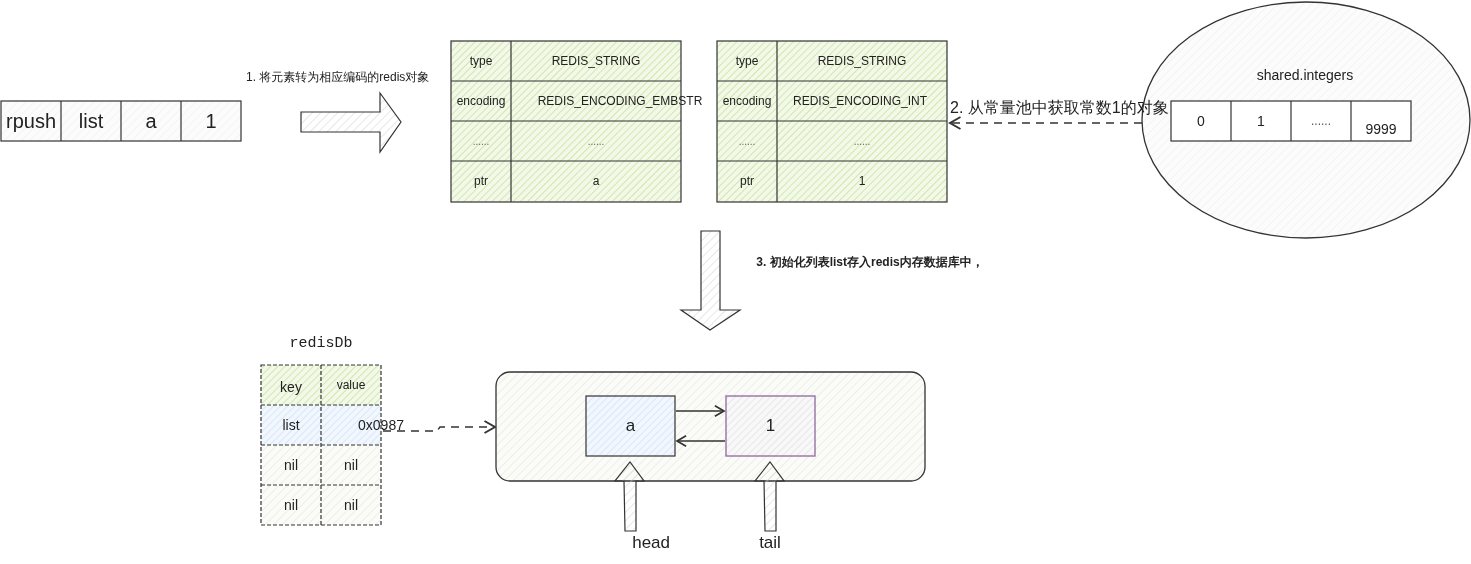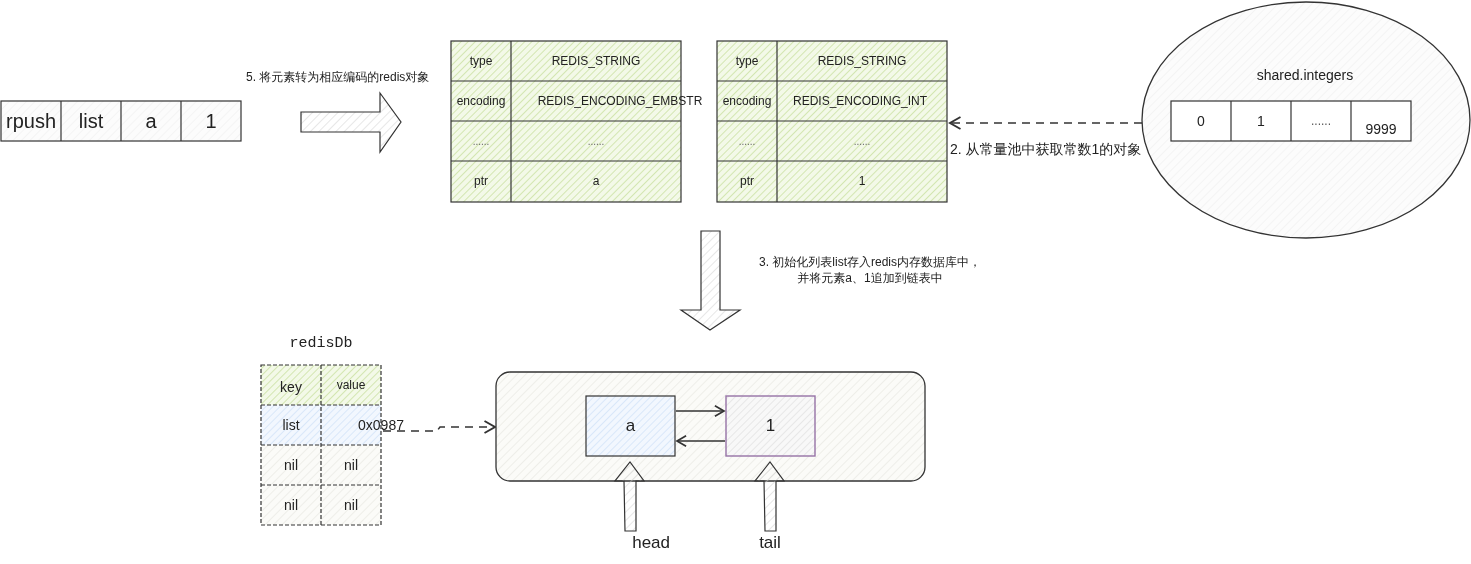--- a/index.html
+++ b/index.html
@@ -104,51 +104,50 @@
   <path d="M625,531 L636,531 L636,481 L644,481 L630,462 L615,481 L624,481 Z" fill="url(#hatch-gray)" stroke="#333" stroke-width="1.2"></path>
 
   <path d="M765,531 L776,531 L776,481 L784,481 L770,462 L755,481 L764,481 Z" fill="url(#hatch-gray)" stroke="#333" stroke-width="1.2"></path>
 </svg>
 
 <div class="cell" style="left:1px;top:101px;width:60px;height:40px;font-size:20px;">rpush</div>
 <div class="cell" style="left:61px;top:101px;width:60px;height:40px;font-size:20px;">list</div>
 <div class="cell" style="left:121px;top:101px;width:60px;height:40px;font-size:20px;">a</div>
 <div class="cell" style="left:181px;top:101px;width:60px;height:40px;font-size:20px;">1</div>
 
-<div class="txt" style="left:246px;top:69px;font-size:12px;">5. 将元素转为相应编码的redis对象</div>
+<div class="txt" style="left:246px;top:69px;font-size:12px;">1. 将元素转为相应编码的redis对象</div>
 
 <div class="cell" style="left:451px;top:41px;width:60px;height:40px;font-size:12px;">type</div>
 <div class="cell" style="left:511px;top:41px;width:170px;height:40px;font-size:12px;">REDIS_STRING</div>
 <div class="cell" style="left:451px;top:81px;width:60px;height:40px;font-size:12px;">encoding</div>
 <div class="cell" style="left:511px;top:81px;width:170px;height:40px;font-size:12px;margin-left:24px;">REDIS_ENCODING_EMBSTR</div>
 <div class="cell" style="left:451px;top:121px;width:60px;height:40px;font-size:10px;color:#666;">......</div>
 <div class="cell" style="left:511px;top:121px;width:170px;height:40px;font-size:10px;color:#666;">......</div>
 <div class="cell" style="left:451px;top:161px;width:60px;height:40px;font-size:12px;">ptr</div>
 <div class="cell" style="left:511px;top:161px;width:170px;height:40px;font-size:12px;">a</div>
 
 <div class="cell" style="left:717px;top:41px;width:60px;height:40px;font-size:12px;">type</div>
 <div class="cell" style="left:777px;top:41px;width:170px;height:40px;font-size:12px;">REDIS_STRING</div>
 <div class="cell" style="left:717px;top:81px;width:60px;height:40px;font-size:12px;">encoding</div>
 <div class="cell" style="left:777px;top:81px;width:166px;height:40px;font-size:12px;">REDIS_ENCODING_INT</div>
 <div class="cell" style="left:717px;top:121px;width:60px;height:40px;font-size:10px;color:#666;">......</div>
 <div class="cell" style="left:777px;top:121px;width:170px;height:40px;font-size:10px;color:#666;">......</div>
 <div class="cell" style="left:717px;top:161px;width:60px;height:40px;font-size:12px;">ptr</div>
 <div class="cell" style="left:777px;top:161px;width:170px;height:40px;font-size:12px;">1</div>
 
-<div class="txt" style="left:950px;top:98px;font-size:14px;margin-top:43px;">2. 从常量池中获取常数1的对象</div>
+<div class="txt" style="left:950px;top:98px;font-size:16px;">2. 从常量池中获取常数1的对象</div>
 
 <div class="txt" style="left:1235px;top:67px;font-size:14px;width:140px;">shared.integers</div>
 <div class="cell" style="left:1171px;top:101px;width:60px;height:40px;font-size:14px;">0</div>
 <div class="cell" style="left:1231px;top:101px;width:60px;height:40px;font-size:14px;">1</div>
 <div class="cell" style="left:1291px;top:101px;width:60px;height:40px;font-size:12px;color:#555;">......</div>
 <div class="cell" style="left:1351px;top:101px;width:60px;height:56px;font-size:14px;">9999</div>
 
-<div class="abs" style="left:735px;top:254px;width:270px;text-align:center;font-size:12px;line-height:16px;">
+<div class="abs" style="left:735px;top:254px;width:270px;text-align:center;font-size:12px;line-height:16px;font-weight:bold;">
   <div>3. 初始化列表list存入redis内存数据库中，</div>
-  <div>并将元素a、1追加到链表中</div>
 </div>
 
 <div class="txt" style="left:261px;top:335px;width:120px;font-size:15px;font-family:Liberation Mono, monospace;">redisDb</div>
 <div class="cell" style="left:261px;top:365px;width:60px;height:44px;font-size:14px;">key</div>
 <div class="cell" style="left:321px;top:365px;width:60px;height:40px;font-size:12px;">value</div>
 <div class="cell" style="left:261px;top:405px;width:60px;height:40px;font-size:14px;">list</div>
 <div class="cell" style="left:321px;top:405px;width:60px;height:40px;font-size:14px;margin-left:30px;">0x0987</div>
 <div class="cell" style="left:261px;top:445px;width:60px;height:40px;font-size:14px;">nil</div>
 <div class="cell" style="left:321px;top:445px;width:60px;height:40px;font-size:14px;">nil</div>
 <div class="cell" style="left:261px;top:485px;width:60px;height:40px;font-size:14px;">nil</div>

